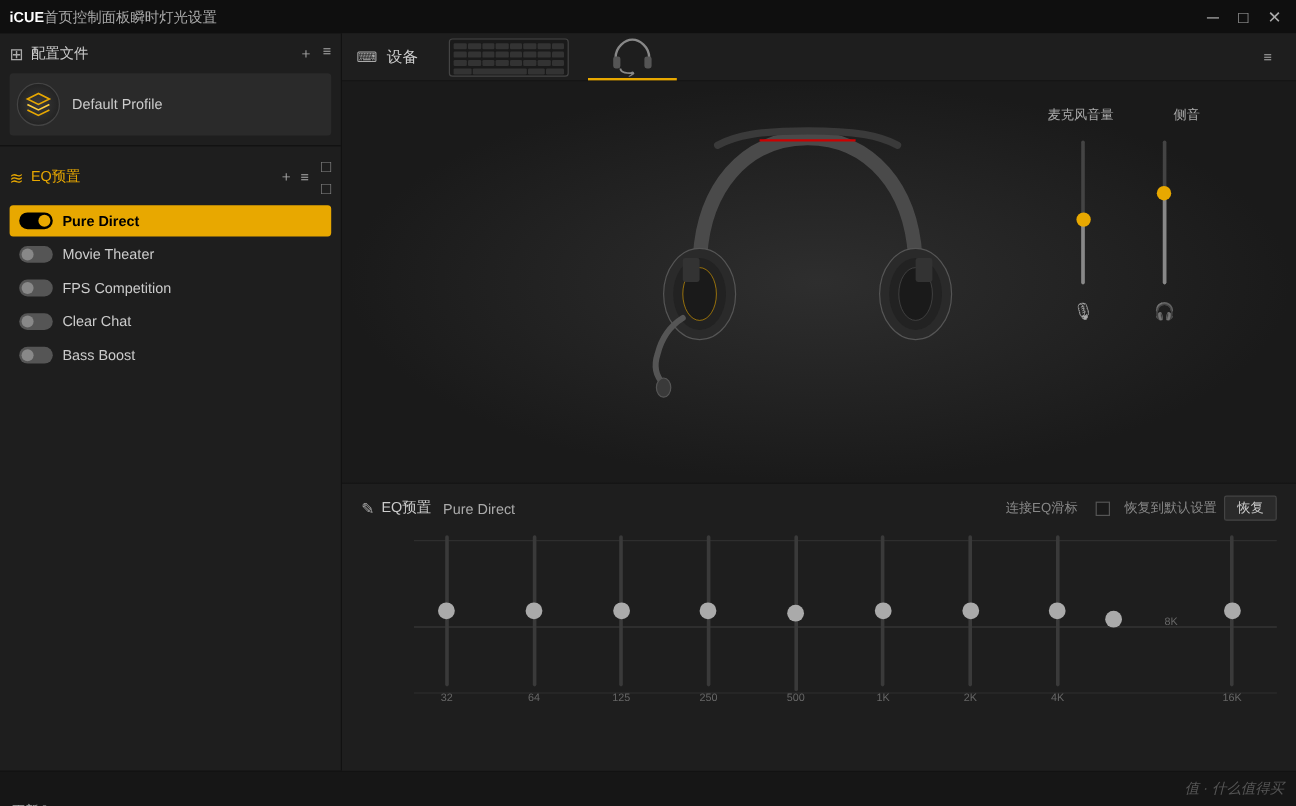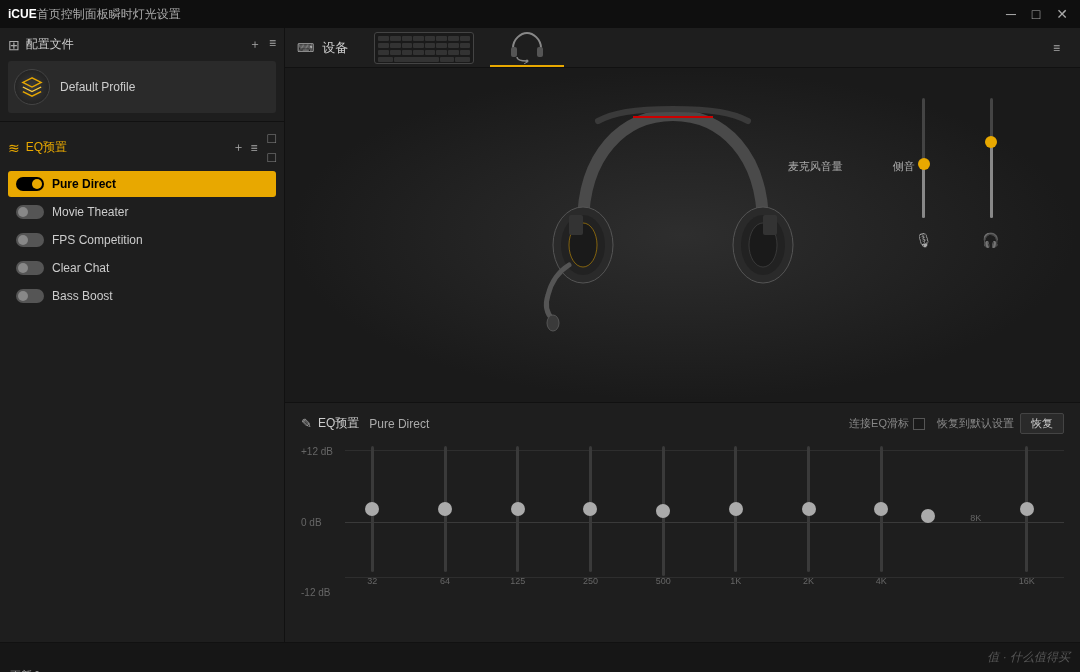--- a/index.html
+++ b/index.html
@@ -333,21 +333,21 @@
     }
     #eq-controls-right {
       margin-left: auto;
       display: flex;
       align-items: center;
       gap: 12px;
     }
     .link-checkbox-label {
       display: flex;
       align-items: center;
-      gap: 4px;
+      gap: 15px;
       font-size: 11px;
       color: #888;
       text-align: right;
     }
     .link-checkbox {
       width: 12px;
       height: 12px;
       border: 1px solid #555;
       background: #1a1a1a;
     }
@@ -659,21 +659,21 @@
 
           <path d="M36 170 Q20 180 15 200 Q10 215 20 225" stroke="#555" stroke-width="5" fill="none" stroke-linecap="round"></path>
           <ellipse cx="20" cy="228" rx="6" ry="8" fill="#3a3a3a" stroke="#555" stroke-width="1"></ellipse>
 
           <path d="M65 26 C80 18 100 14 140 14 C180 14 200 18 215 26" stroke="#3a3a3a" stroke-width="6" fill="none" stroke-linecap="round"></path>
 
           <path d="M100 22 L180 22" stroke="#cc0000" stroke-width="2"></path>
         </svg>
       </div>
 
-      <div id="volume-controls" style="position:absolute; right:80px; top:20px; display:flex; flex-direction:row; align-items:center; gap:0;">
+      <div id="volume-controls" style="position:absolute; right:80px; top:20px; display:flex; flex-direction:column; align-items:center; gap:0;">
         <div style="display:flex; gap:50px; margin-bottom:4px;">
           <span style="font-size:11px; color:#aaa; white-space:nowrap;">麦克风音量</span>
           <span style="font-size:11px; color:#aaa;">侧音</span>
         </div>
         <div style="display:flex; gap:50px; align-items:flex-start;">
 
           <div class="vert-slider-container">
             <div class="vert-slider-track">
               <div class="vert-slider-fill" style="height:42%; background:#888;"></div>
               <div class="vert-slider-thumb" style="bottom:40%; top:auto;"></div>
@@ -706,25 +706,20 @@
           </div>
           <div class="reset-section">
             <span>恢复到默认设置</span>
             <button class="reset-btn">恢复</button>
           </div>
         </div>
       </div>
 
       <div id="eq-bars-container" style="position:relative; height:160px; margin-top:4px;">
 
-        <div id="eq-y-labels" style="position:absolute; left:0; top:0; bottom:20px; display:flex; flex-direction:column; justify-content:space-between; padding:4px 0;">
-          <span style="font-size:10px; color:#666;">+12 dB</span>
-          <span style="font-size:10px; color:#666;">0 dB</span>
-          <span style="font-size:10px; color:#666;">-12 dB</span>
-        </div>
 
         <div class="eq-grid-line" style="position:absolute; left:44px; right:0; top:8px; height:1px; background:#2e2e2e;"></div>
         <div class="eq-grid-line eq-0db-line" style="position:absolute; left:44px; right:0; top:50%; height:1px; background:#3a3a3a;"></div>
         <div class="eq-grid-line" style="position:absolute; left:44px; right:0; bottom:24px; height:1px; background:#2e2e2e;"></div>
 
         <div id="eq-bands" style="position:absolute; left:44px; right:10px; top:4px; bottom:20px; display:flex; justify-content:space-around; align-items:stretch;">
 
           <div class="eq-band" style="display:flex; flex-direction:column; align-items:center; position:relative; flex:1;">
             <div style="flex:1; width:3px; background:#3a3a3a; border-radius:2px; position:relative; margin:0 auto;">
               <div class="eq-band-thumb" style="width:14px; height:14px; border-radius:50%; background:#aaa; position:absolute; left:-5.5px; top:calc(50% - 7px); cursor:pointer;"></div>

